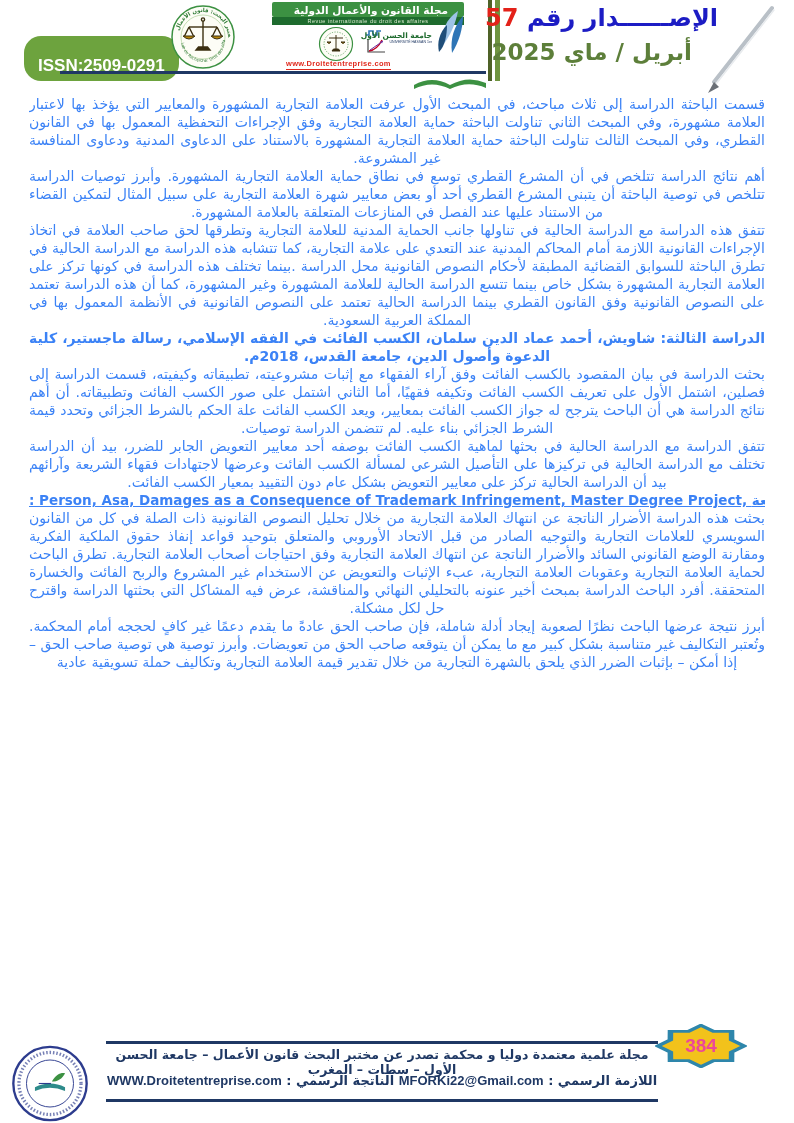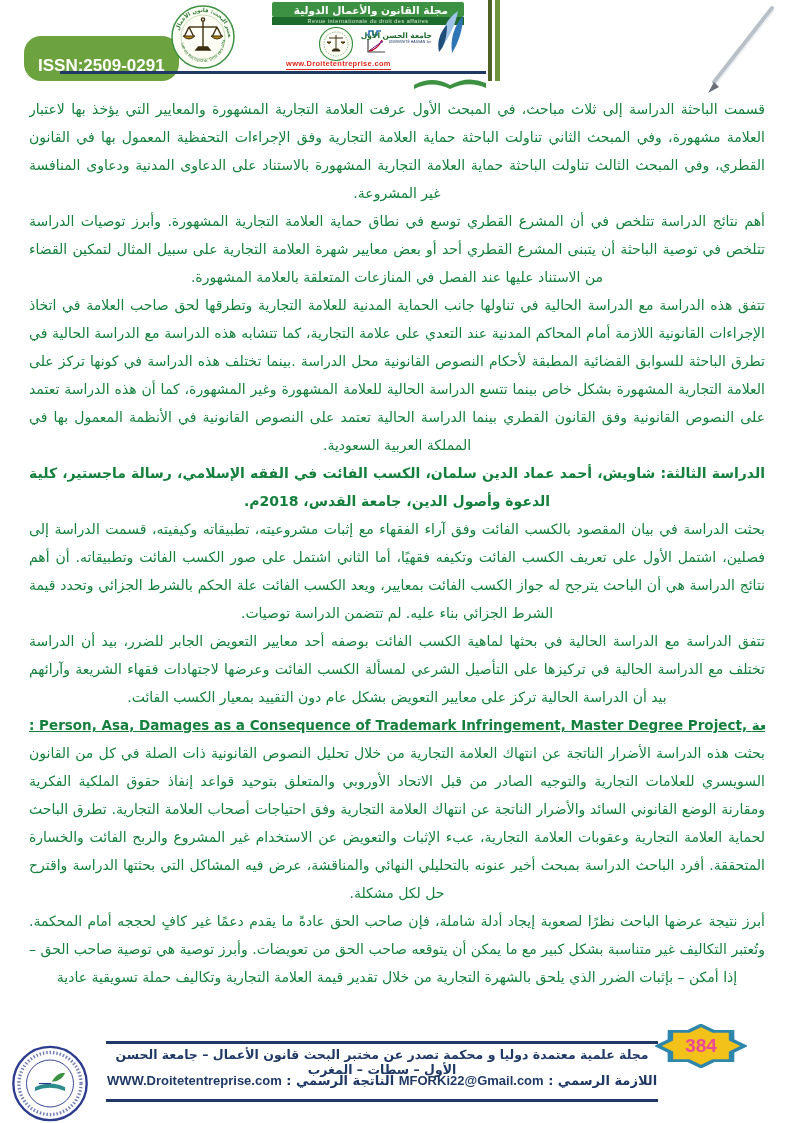--- a/index.html
+++ b/index.html
@@ -20,21 +20,21 @@
     background:#3c9142; color:#fff; font-size:10.5px; font-weight:bold;
     text-align:right; padding:2px 16px 1px; direction:rtl; border-radius:2px;
   }
   .ribbon-sub {
     background:#1e6b2e; color:#dcecd2; font-size:5.5px; text-align:center;
     padding:1px 0; font-family:"Liberation Sans",sans-serif; letter-spacing:.5px;
   }
   .logo-row { position:relative; height:40px; }
   .mini-lab { position:absolute; left:46px; top:1px; }
   .chart-ic { position:absolute; left:88px; top:3px; }
-  .univ { position:absolute; left:116px; top:6px; width:44px; text-align:center; }
+  .univ { position:absolute; left:116px; top:6px; width:44px; text-align:right; }
   .univ-ar { color:#1e6b2e; font-size:7.5px; font-weight:bold; direction:rtl; white-space:nowrap; }
   .univ-fr { color:#1f3864; font-size:3.5px; font-family:"Liberation Sans",sans-serif; white-space:nowrap; }
   .feather { position:absolute; left:156px; top:-16px; }
   .swoosh { position:absolute; left:140px; top:48px; }
   .site-link {
     position:absolute; left:14px; top:57px; color:#e02a1e; font-size:7.5px;
     font-weight:bold; border-bottom:1.5px solid #e02a1e; padding-bottom:1px;
     font-family:"Liberation Sans",sans-serif; letter-spacing:.3px;
   }
   .header-rule { position:absolute; left:60px; top:71px; width:426px; height:3px; background:#1f3864; }
@@ -43,21 +43,21 @@
   .sep-b1 { width:4px; background:#4f6228; }
   .sep-b2 { width:5px; background:#6f9440; margin-left:3px; }
   .issue-block { position:absolute; left:502px; top:4px; width:216px; direction:rtl; text-align:right; }
   .issue-line { font-size:24px; font-weight:bold; color:#1c1cc4; white-space:nowrap; }
   .issue-num { color:#e32119; }
   .issue-date { font-size:23px; font-weight:bold; color:#5d7f3a; margin-top:7px; padding-right:26px; white-space:nowrap; }
   .pencil { position:absolute; left:692px; top:2px; }
   
   .body-text {
     position:absolute; left:29px; top:95px; width:736px; height:948px;
-    direction:rtl; font-size:14px; line-height:28px; color:#15803d;
+    direction:rtl; font-size:14px; line-height:18px; color:#3b82f6;
     overflow:hidden;
   }
   .body-text p { margin:0; text-align:justify; text-align-last:center; }
   .study-heading {
     margin:0; font-weight:bold; 
     text-align:justify; text-align-last:center;
   }
   .h4-line1 {
     direction:ltr; font-weight:bold; text-decoration:underline;
     text-align:center; white-space:nowrap; font-size:13.5px;
@@ -154,20 +154,27 @@
     </div>
     <div class="site-link">www.Droitetentreprise.com</div>
   </div>
 
   <div class="header-rule"></div>
 
   <div class="sep-bars">
     <span class="sep-b1"></span><span class="sep-b2"></span>
   </div>
 
+  <div class="issue-block">
+    <div class="issue-line">
+      <span>الإصــــــدار رقم</span>
+      <span class="issue-num">57</span>
+    </div>
+    <div class="issue-date">أبريل / ماي 2025</div>
+  </div>
 
   <svg class="pencil" width="88" height="96" viewBox="0 0 88 96">
     <line x1="80" y1="6" x2="22" y2="80" stroke="#b9c0c7" stroke-width="4" stroke-linecap="round"></line>
     <line x1="82" y1="8" x2="24" y2="82" stroke="#e8ebee" stroke-width="1.5" stroke-linecap="round"></line>
     <polygon points="22,80 16,91 27,85" fill="#6b7077"></polygon>
   </svg>
 
   <div class="body-text">
     <p>قسمت الباحثة الدراسة إلى ثلاث مباحث، في المبحث الأول عرفت العلامة التجارية المشهورة والمعايير التي يؤخذ بها لاعتبار العلامة مشهورة، وفي المبحث الثاني تناولت الباحثة حماية العلامة التجارية وفق الإجراءات التحفظية المعمول بها في القانون القطري، وفي المبحث الثالث تناولت الباحثة حماية العلامة التجارية المشهورة بالاستناد على الدعاوى المدنية ودعاوى المنافسة غير المشروعة.</p>
     <p>أهم نتائج الدراسة تتلخص في أن المشرع القطري توسع في نطاق حماية العلامة التجارية المشهورة.  وأبرز توصيات الدراسة تتلخص في توصية الباحثة أن يتبنى المشرع القطري أحد أو بعض معايير شهرة العلامة التجارية على سبيل المثال لتمكين القضاء من الاستناد عليها عند الفصل في المنازعات المتعلقة بالعلامة المشهورة.</p>

